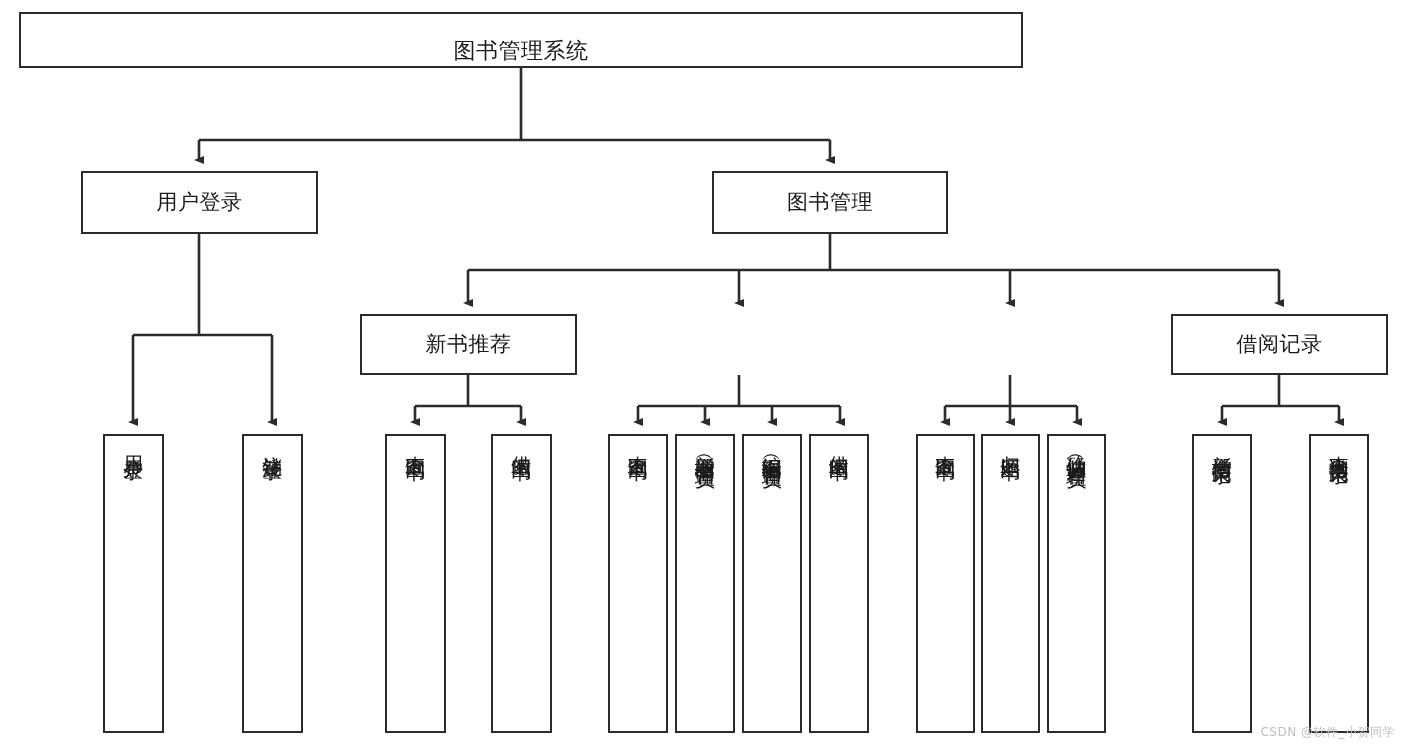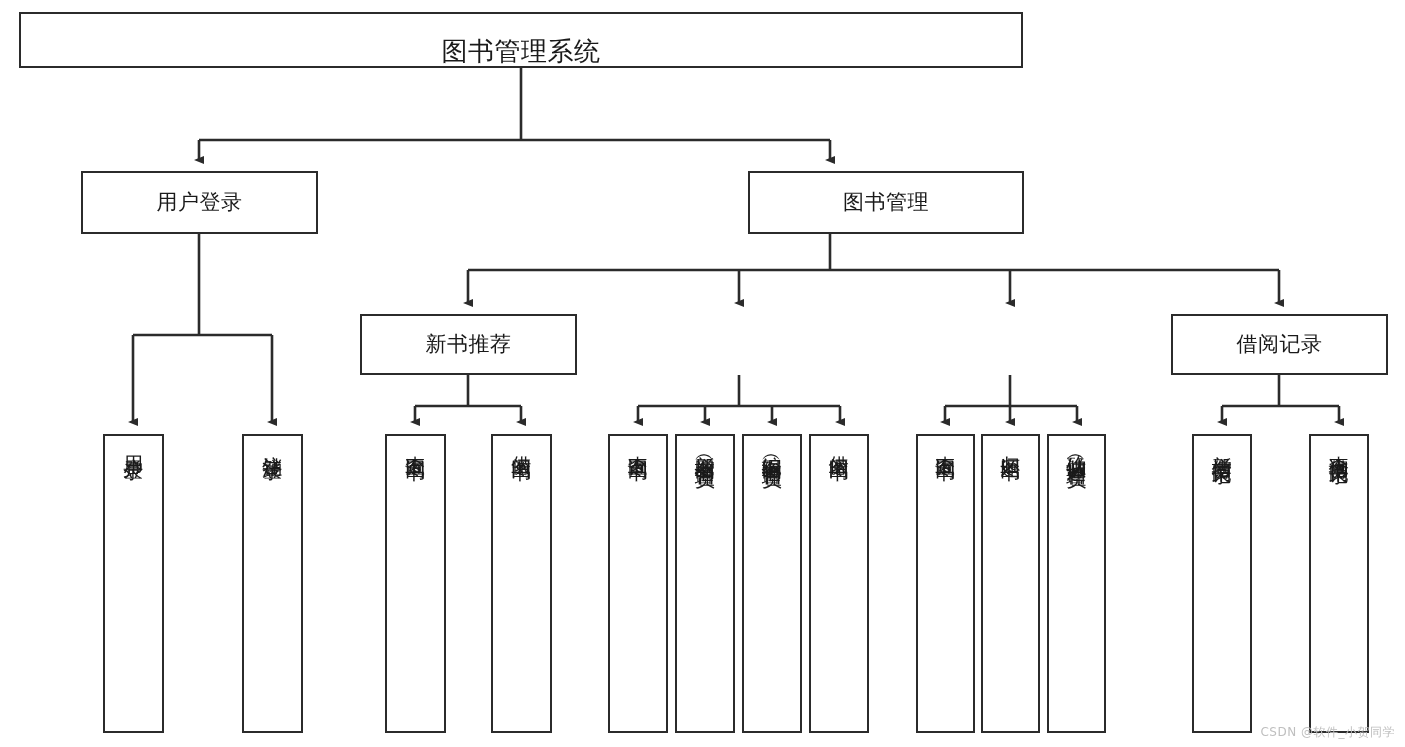--- a/index.html
+++ b/index.html
@@ -37,21 +37,21 @@
     display: block;
     text-align: center;
     line-height: 1.0;
     white-space: nowrap;
   }
   .node.horiz .label {
     font-size: 21px;
     letter-spacing: 0.5px;
   }
   .node.root .label {
-    font-size: 26px;
+    font-size: 22px;
     letter-spacing: 0.5px;
     margin-top: 22px;
   }
   .node.vert {
     align-items: flex-start;
     padding-top: 4px;
   }
   .node.vert .label {
     writing-mode: vertical-rl;
     text-orientation: upright;
@@ -125,21 +125,21 @@
     </g>
   </svg>
 
   <div class="node root horiz" style="left:19px; top:12px; width:1004px; height:56px;">
     <span class="label">图书管理系统</span>
   </div>
 
   <div class="node horiz" style="left:81px; top:171px; width:237px; height:63px;">
     <span class="label">用户登录</span>
   </div>
-  <div class="node horiz" style="left:748px; top:171px; width:276px; height:63px;justify-content:center;">
+  <div class="node horiz" style="left:712px; top:171px; width:236px; height:63px;justify-content:center;">
     <span class="label">图书管理</span>
   </div>
 
   <div class="node horiz" style="left:360px; top:314px; width:217px; height:61px;">
     <span class="label">新书推荐</span>
   </div>
   <div class="node horiz" style="left:1171px; top:314px; width:217px; height:61px;">
     <span class="label">借阅记录</span>
   </div>
 

